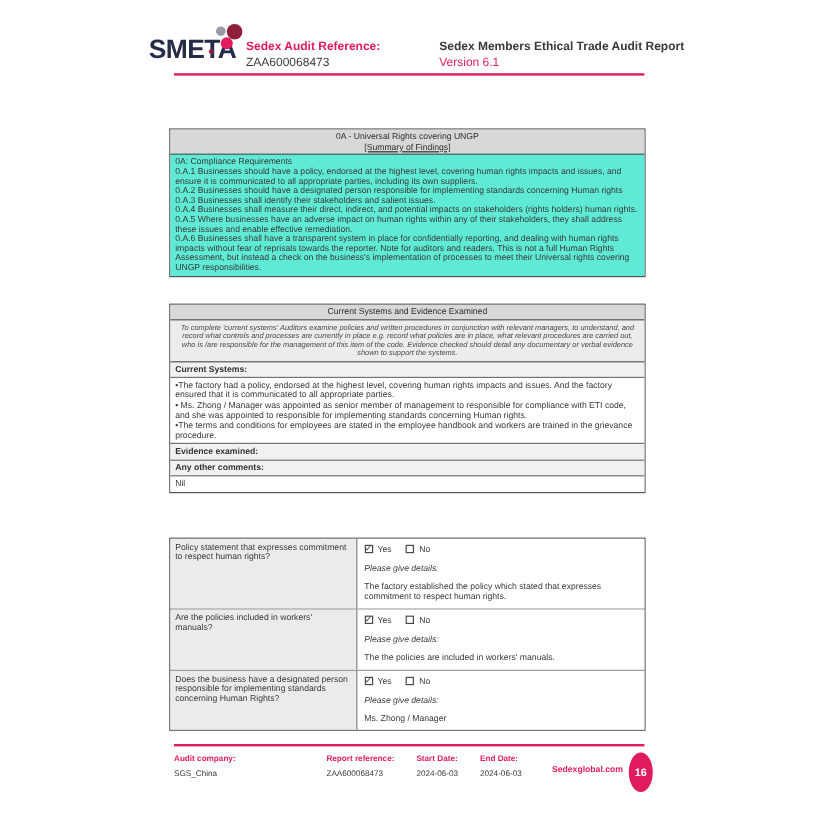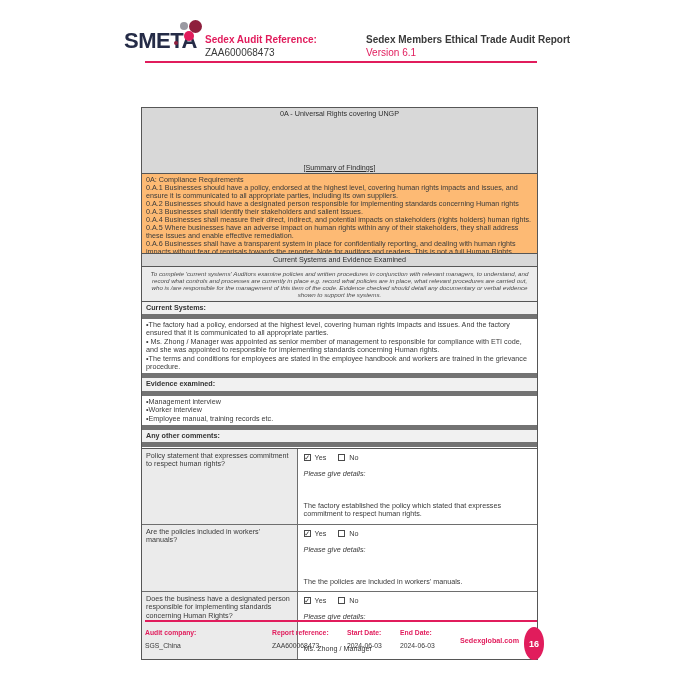--- a/index.html
+++ b/index.html
@@ -18,23 +18,23 @@
   .dot-period { width:4px;  height:4px;  background:#8e1f3d; left:50px; top:13px; }
   .hdr-col { position:absolute; top:33px; font-size:10px; line-height:13px; }
   .hdr-col-1 { left:205px; }
   .hdr-col-2 { left:366px; }
   .hdr-pink { color:#e11c5c; font-weight:bold; }
   .hdr-dark { color:#3a3a3a; font-weight:bold; }
   .hdr-rule { position:absolute; left:145px; top:61px; width:392px; height:2px; background:#e11c5c; }
   
   .box { position:absolute; left:141px; width:397px; border:1px solid #565656; font-size:7.2px; }
   .bar { background:#d8d8d8; text-align:center; padding:2px 2px 1px 2px; line-height:8.6px; color:#2e2e2e; }
-  .bar .underline { text-decoration:underline;margin-top:45px; }
-  .gray-body { background:#fdba74; padding:2px 4px 3px 4px; line-height:8px; border-top:1px solid #565656; }
-  .row { border-top:5px solid #737373; padding:2px 4px; line-height:8.4px; background:#fff; }
+  .bar .underline { text-decoration:underline; }
+  .gray-body { background:#5eead4; padding:2px 4px 3px 4px; line-height:8px; border-top:1px solid #565656; }
+  .row { border-top:1px solid #737373; padding:2px 4px; line-height:8.4px; background:#fff; }
   .row-label { font-weight:bold; background:#f1f1f1; color:#333; }
   .instructions { background:#ececec; border-top:1px solid #565656; font-style:italic; font-size:6.2px;
                   line-height:7px; text-align:center; padding:3px 6px; color:#4a4a4a; }
   
   #sec-0a { top:107px; }
   #sec-cs { top:253px; }
   
   #qtable { top:448px; }
   .qrow { display:flex; }
   .qrow + .qrow { border-top:1px solid #6e6e6e; }
@@ -43,21 +43,21 @@
   .qcell-right { width:240px; background:#fff; padding:3px 6px 5px 6px; }
   .q1 .qcell-left, .q1 .qcell-right { min-height:47px; }
   .q2 .qcell-left, .q2 .qcell-right { min-height:50px; }
   .q3 .qcell-left, .q3 .qcell-right { min-height:41px; }
   .yn-row { display:flex; align-items:center; gap:4px; margin-top:1px; }
   .cb { display:inline-flex; width:7px; height:7px; border:1px solid #4a4a4a; background:#fff;
         align-items:center; justify-content:center; }
   .cb .mark { font-size:7px; line-height:7px; color:#333; }
   .yn-label { margin-right:8px; }
   .pgd { margin-top:7px;font-style:italic; }
-  .ans { margin-top:24px; line-height:8.4px; }
+  .ans { margin-top:7px; line-height:8.4px; }
   
   .ftr-rule { position:absolute; left:145px; top:620px; width:392px; height:2px; background:#e11c5c; }
   .ftr-block { position:absolute; top:626px; font-size:6.8px; line-height:13px; }
   .ftr-label { color:#e11c5c; font-weight:bold; }
   .ftr-value { color:#3a3a3a; }
   #f-company { left:145px; }
   #f-report  { left:272px; }
   #f-start   { left:347px; }
   #f-end     { left:400px; }
   .ftr-site { position:absolute; left:460px; top:636px; font-size:7.2px; font-weight:bold; color:#e11c5c; }
@@ -106,25 +106,20 @@
   <div class="box" id="sec-cs">
     <div class="bar">Current Systems and Evidence Examined</div>
     <div class="instructions">To complete 'current systems' Auditors examine policies and written procedures in conjunction with relevant managers, to understand, and record what controls and processes are currently in place e.g. record what policies are in place, what relevant procedures are carried out, who is /are responsible for the management of this item of the code. Evidence checked should detail any documentary or verbal evidence shown to support the systems.</div>
     <div class="row row-label" style="border-top:1px solid #565656;">Current Systems:</div>
     <div class="row">
       <div>•The factory had a policy, endorsed at the highest level, covering human rights impacts and issues. And the factory ensured that it is communicated to all appropriate parties.</div>
       <div>• Ms. Zhong / Manager was appointed as senior member of management to responsible for compliance with ETI code, and she was appointed to responsible for implementing standards concerning Human rights.</div>
       <div>•The terms and conditions for employees are stated in the employee handbook and workers are trained in the grievance procedure.</div>
     </div>
     <div class="row row-label">Evidence examined:</div>
-    <div class="row">
-      <div>•Management interview</div>
-      <div>•Worker interview</div>
-      <div>•Employee manual, training records etc.</div>
-    </div>
     <div class="row row-label">Any other comments:</div>
     <div class="row">Nil</div>
   </div>
 
   <div class="box" id="qtable">
 
     <div class="qrow q1">
       <div class="qcell-left">Policy statement that expresses commitment to respect human rights?</div>
       <div class="qcell-right">
         <div class="yn-row">

